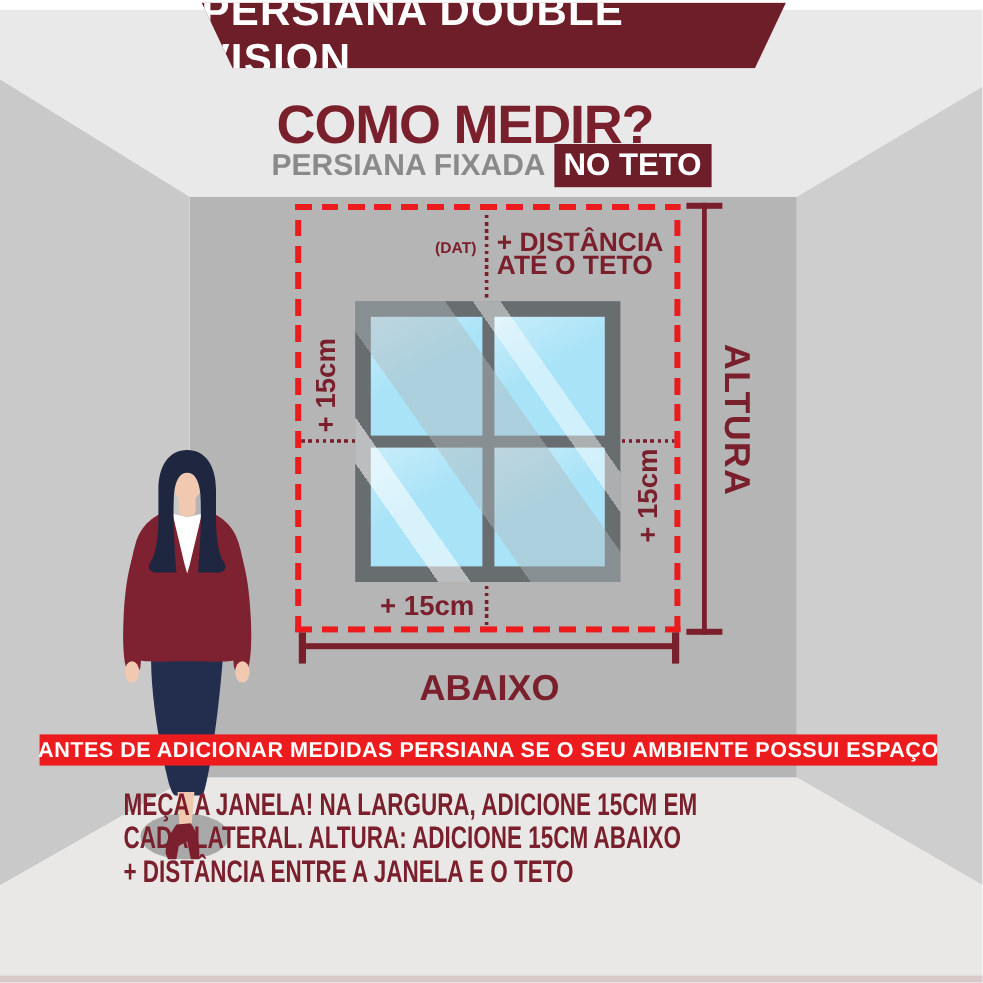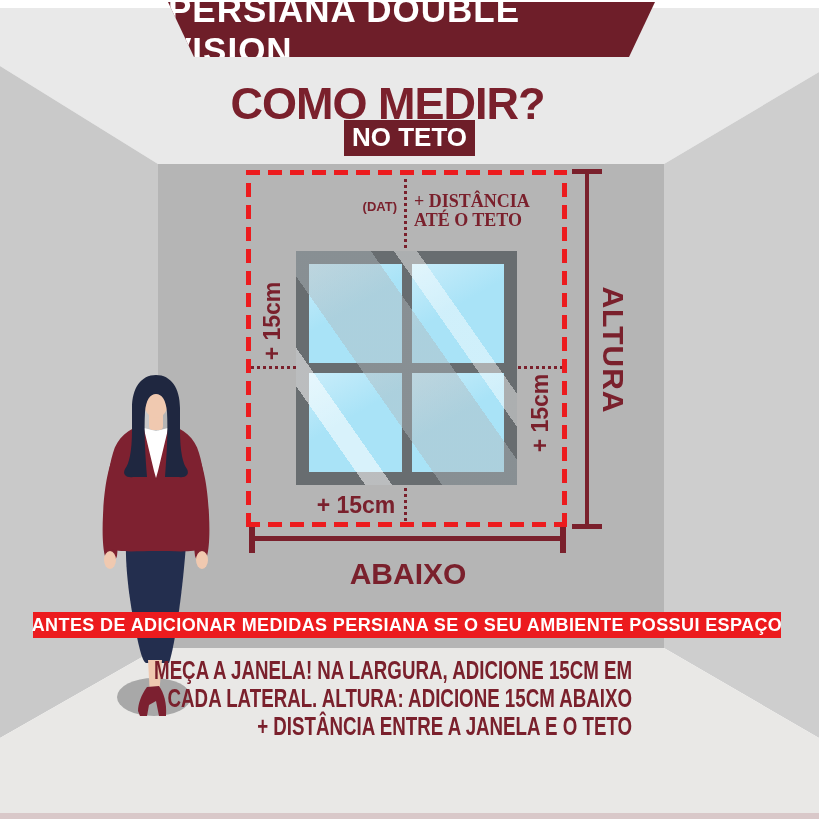--- a/index.html
+++ b/index.html
@@ -69,21 +69,21 @@
   .rot-ccw{transform:translate(-50%,-50%) rotate(-90deg);}
   .rot-cw{transform:translate(-50%,-50%) rotate(90deg);}
   .center-pt{transform:translate(-50%,-50%);}
 
   
   .warning{left:33px;top:612px;width:748px;height:26px;background:var(--red);
      display:flex;align-items:center;justify-content:center;
      color:#fff;font-size:18px;font-weight:600;letter-spacing:.4px;white-space:nowrap;}
 
   
-  .instructions{left:0;top:656px;width:735px;text-align:right;color:var(--maroon-text);}
+  .instructions{left:0;top:656px;width:735px;text-align:left;color:var(--maroon-text);}
   .instructions div{font-size:26px;font-weight:800;line-height:28px;white-space:nowrap;transform:scaleX(.72);}
 
   
   .band{left:0;top:740px;width:819px;height:73px;background:var(--maroon);
         display:flex;align-items:center;justify-content:center;}
   .band span{color:#fff;font-size:40px;font-weight:800;white-space:nowrap;
         display:inline-block;transform:scaleX(.77);}
   .band-strip{left:0;top:813px;width:819px;height:6px;background:#d9c8c9;}
 
   svg.figure{position:absolute;inset:0;pointer-events:none;}
@@ -98,20 +98,21 @@
   <div class="surface wall-right"></div>
   <div class="abs wall-back"></div>
   <div class="surface floor"></div>
 
   <div class="abs ribbon">
     <span>PERSIANA DOUBLE VISION</span>
   </div>
 
   <div class="abs title">COMO MEDIR?</div>
   <div class="abs subtitle-row">
+    <span class="subtitle">PERSIANA FIXADA</span>
     <span class="subtitle-box">NO TETO</span>
   </div>
 
   <div class="abs dash-rect">
     <div class="dash-h" style="top:0"></div>
     <div class="dash-h" style="bottom:0"></div>
     <div class="dash-v" style="left:0"></div>
     <div class="dash-v" style="right:0"></div>
   </div>
 
@@ -124,21 +125,21 @@
     <div class="panes">
       <div class="pane"></div>
       <div class="pane"></div>
       <div class="pane"></div>
       <div class="pane"></div>
     </div>
     <div class="glass-shine"></div>
   </div>
 
   <div class="abs mlabel" style="left:300px;top:199px;width:97px;text-align:right;font-size:13px;">(DAT)</div>
-  <div class="abs mlabel" style="left:414px;top:192px;font-size:18px;line-height:19px;font-family:Liberation Serif, serif;">
+  <div class="abs mlabel" style="left:414px;top:192px;font-size:22px;line-height:19px;">
     <div>+ DISTÂNCIA</div>
     <div>ATÉ O TETO</div>
   </div>
 
   <div class="abs mlabel rot-ccw" style="left:272px;top:321px;font-size:23px;">+ 15cm</div>
   <div class="abs mlabel rot-ccw" style="left:540px;top:413px;font-size:23px;">+ 15cm</div>
   <div class="abs mlabel center-pt" style="left:356px;top:505px;font-size:23px;">+ 15cm</div>
 
   <div class="abs mline" style="left:585px;top:169px;width:4px;height:360px;"></div>
   <div class="abs mline" style="left:572px;top:169px;width:30px;height:5px;"></div>

